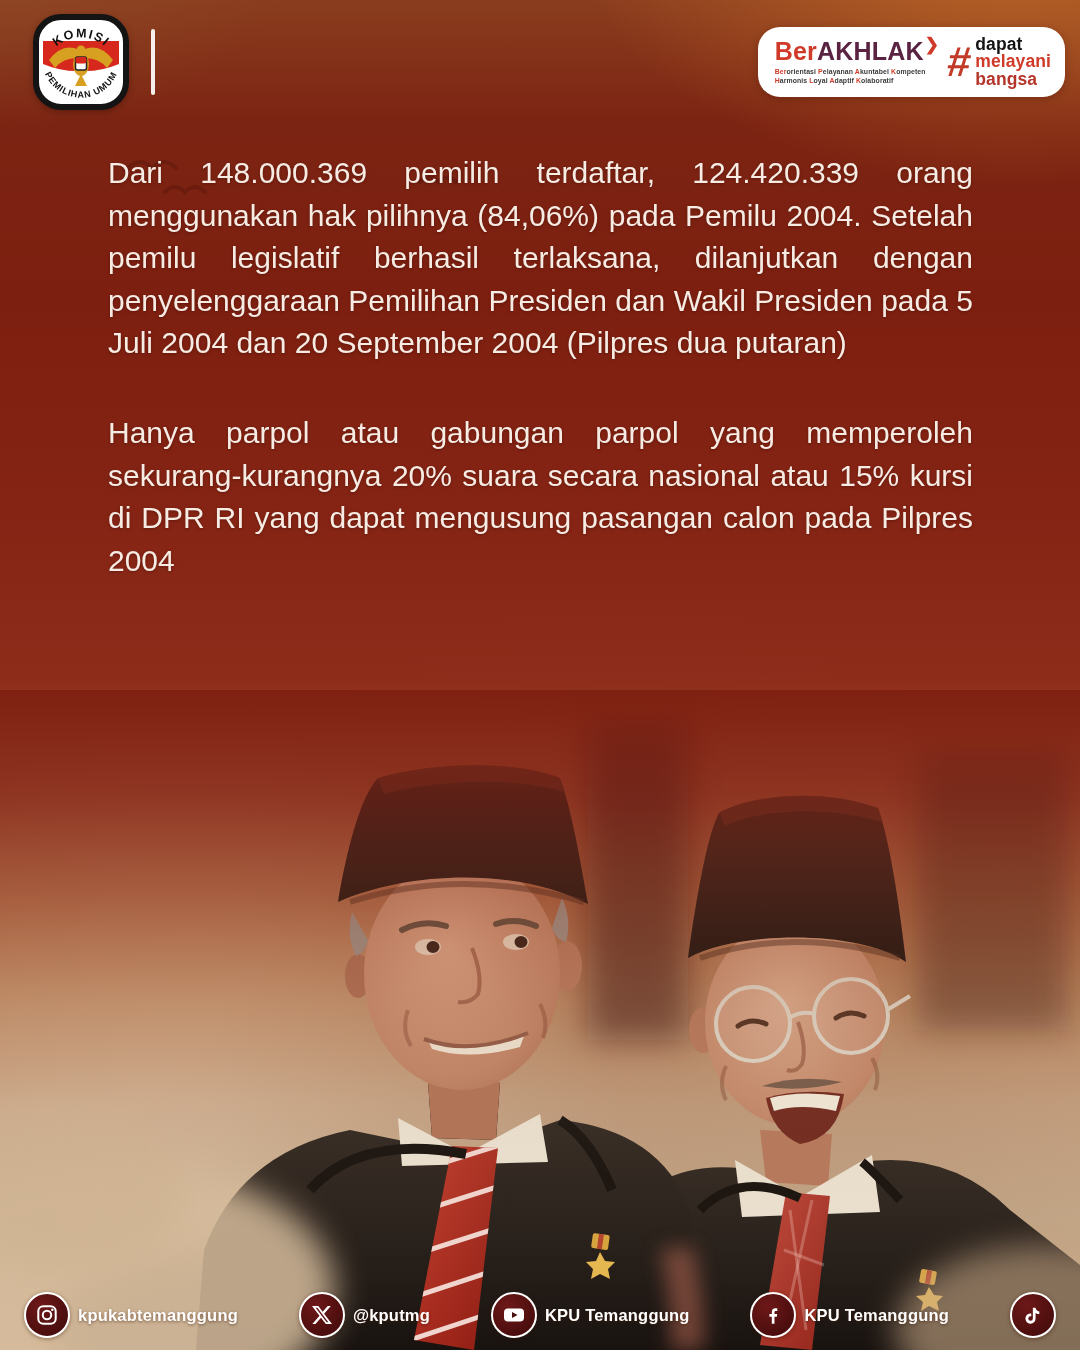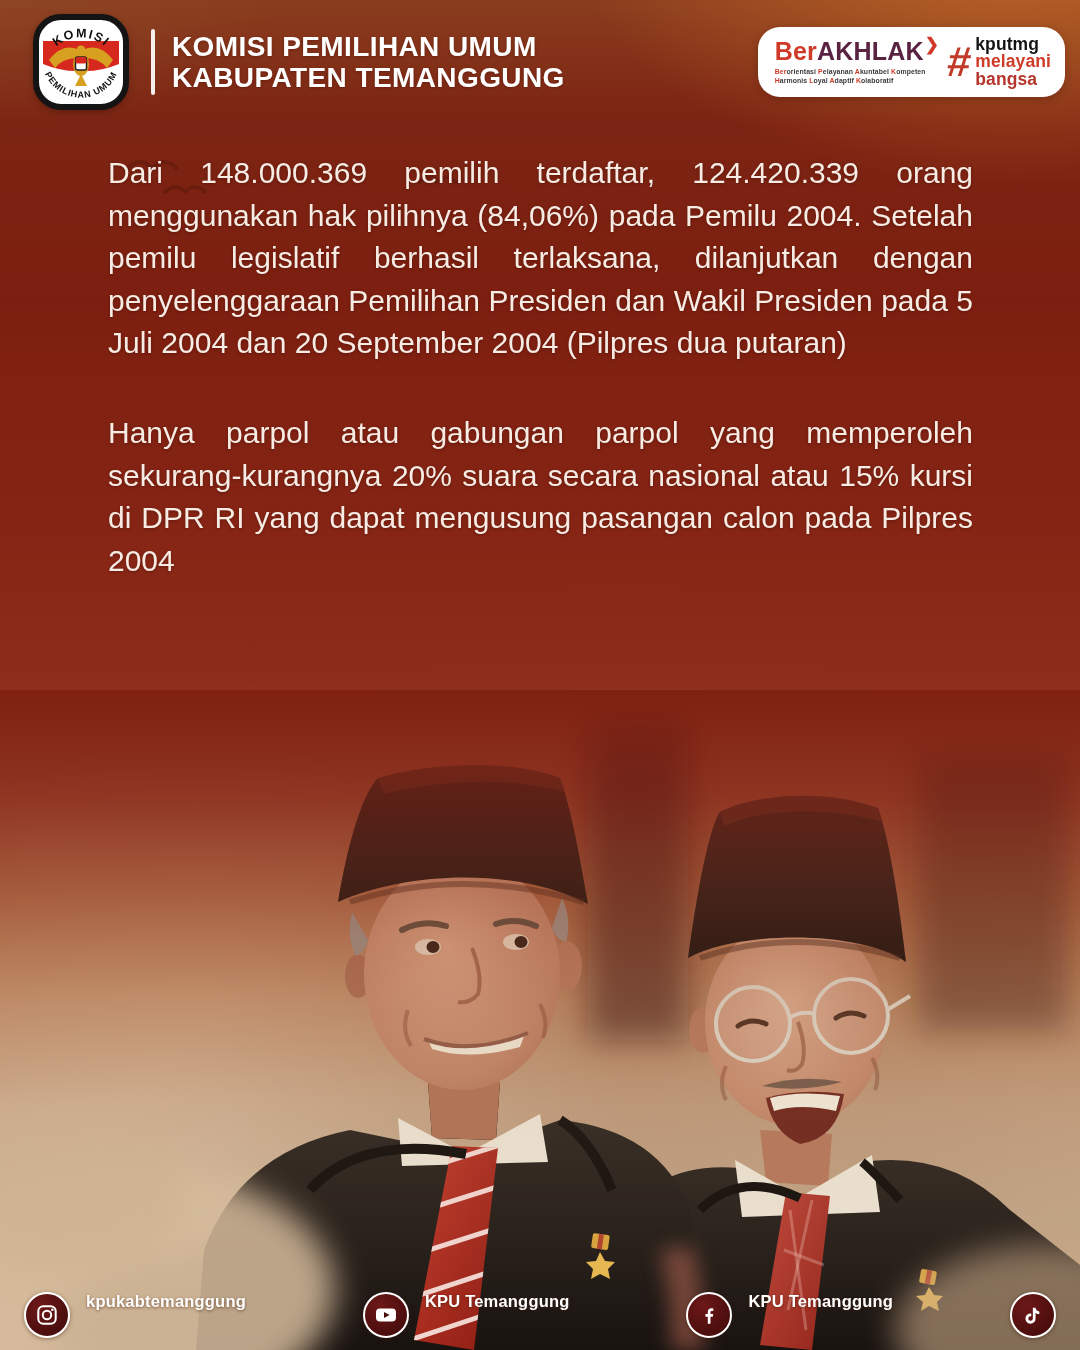--- a/index.html
+++ b/index.html
@@ -44,21 +44,21 @@
   .body-text{position:absolute;left:96px;width:889px;top:140px;z-index:4;
     color:#f6ece4;font-size:30px;line-height:42.6px;text-align:justify;
     text-shadow:0 1px 3px rgba(40,5,0,.35);font-weight:400;}
   .body-text p{margin:12px;}
   .body-text p + p{margin-top:47px;}
   
   .photo-wrap{position:absolute;left:0;top:690px;width:1080px;height:660px;z-index:1;}
   .bg-decor{position:absolute;inset:0;z-index:0;pointer-events:none;}
   
   .footer{position:absolute;left:0;right:0;bottom:12px;display:flex;justify-content:space-between;align-items:center;padding:0 24px;z-index:6;}
-  .f-item{display:flex;align-items:flex-start;gap:16px;}
+  .f-item{display:flex;align-items:center;gap:8px;}
   .f-icon{width:42px;height:42px;border-radius:50%;flex:0 0 auto;
     background:radial-gradient(circle at 35% 28%, #6d1818, #4a0d0d 75%);
     border:2.5px solid #fff;display:flex;align-items:center;justify-content:center;
     box-shadow:0 1px 4px rgba(60,20,5,.45);}
   .f-icon svg{display:block;}
   .f-label{color:#fff;font-weight:700;font-size:16.5px;letter-spacing:.2px;white-space:nowrap;
     text-shadow:0 1px 3px rgba(70,30,10,.6);}
 </style>
 </head>
 <body>
@@ -238,42 +238,38 @@
       <text font-size="12.5" font-weight="800" fill="#111" letter-spacing="1.5" font-family="Liberation Sans, sans-serif">
         <textPath href="#kpuArcTop" startOffset="50%" text-anchor="middle">KOMISI</textPath>
       </text>
       <text font-size="9" font-weight="800" fill="#111" letter-spacing=".8" font-family="Liberation Sans, sans-serif">
         <textPath href="#kpuArcBot" startOffset="50%" text-anchor="middle">PEMILIHAN UMUM</textPath>
       </text>
     </svg>
 
     <div class="v-divider"></div>
 
-    <div class="org-titles">
-      <div class="org-line1">KOMISI PEMILIHAN UMUM</div>
-      <div class="org-line2">KABUPATEN TEMANGGUNG</div>
-    </div>
 
     <div class="header-spacer"></div>
 
     <div class="berakhlak-pill">
       <div class="ba-left">
         <div class="ba-title-row">
           <span class="ba-title"><span class="seg-red">Ber</span><span class="seg-maroon">AKHLAK</span></span>
           <span class="ba-chevron">❯</span>
         </div>
         <div class="ba-tagline">
           <div><span class="seg-red">Ber</span><span class="seg-dark">orientasi </span><span class="seg-red">P</span><span class="seg-dark">elayanan </span><span class="seg-red">A</span><span class="seg-dark">kuntabel </span><span class="seg-red">K</span><span class="seg-dark">ompeten</span></div>
           <div><span class="seg-red">H</span><span class="seg-dark">armonis </span><span class="seg-red">L</span><span class="seg-dark">oyal </span><span class="seg-red">A</span><span class="seg-dark">daptif </span><span class="seg-red">K</span><span class="seg-dark">olaboratif</span></div>
         </div>
       </div>
       <div class="hash-block">
         <span class="hash-symbol">#</span>
         <div class="hash-lines">
-          <div><span class="seg-black">kputmg</span></div>
+          <div><span class="seg-black">dapat</span></div>
           <div><span class="seg-red">melayani</span></div>
           <div><span class="seg-red2">bangsa</span></div>
         </div>
       </div>
     </div>
   </header>
 
   <main class="body-text">
     <p>Dari 148.000.369 pemilih terdaftar, 124.420.339 orang menggunakan hak pilihnya (84,06%) pada Pemilu 2004. Setelah pemilu legislatif berhasil terlaksana, dilanjutkan dengan penyelenggaraan Pemilihan Presiden dan Wakil Presiden pada 5 Juli 2004 dan 20 September 2004 (Pilpres dua putaran)</p>
     <p>Hanya parpol atau gabungan parpol yang memperoleh sekurang-kurangnya 20% suara secara nasional atau 15% kursi di DPR RI yang dapat mengusung pasangan calon pada Pilpres 2004</p>
@@ -285,20 +281,28 @@
       <span class="f-icon">
         <svg width="22" height="22" viewBox="0 0 24 24" fill="none" stroke="#fff" stroke-width="2.2">
           <rect x="2.5" y="2.5" width="19" height="19" rx="5.5"></rect>
           <circle cx="12" cy="12" r="4.6"></circle>
           <circle cx="17.8" cy="6.2" r="1.4" fill="#fff" stroke="none"></circle>
         </svg>
       </span>
       <span class="f-label">kpukabtemanggung</span>
     </div>
 
+    <div class="f-item">
+      <span class="f-icon">
+        <svg width="20" height="20" viewBox="0 0 24 24" fill="#fff">
+          <path d="M18.9 1.2h3.7l-8.1 9.2 9.5 12.4h-7.4l-5.8-7.6-6.7 7.6H.4l8.6-9.8L0 1.2h7.6l5.2 6.9 6.1-6.9zm-1.3 19.4h2L6.5 3.3H4.3l13.3 17.3z"></path>
+        </svg>
+      </span>
+      <span class="f-label">@kputmg</span>
+    </div>
 
     <div class="f-item">
       <span class="f-icon">
         <svg width="24" height="24" viewBox="0 0 24 24">
           <rect x="2" y="5.5" width="20" height="13" rx="4" fill="#fff"></rect>
           <path d="M10 9 L15.5 12 L10 15 Z" fill="#4a0d0d"></path>
         </svg>
       </span>
       <span class="f-label">KPU Temanggung</span>
     </div>

